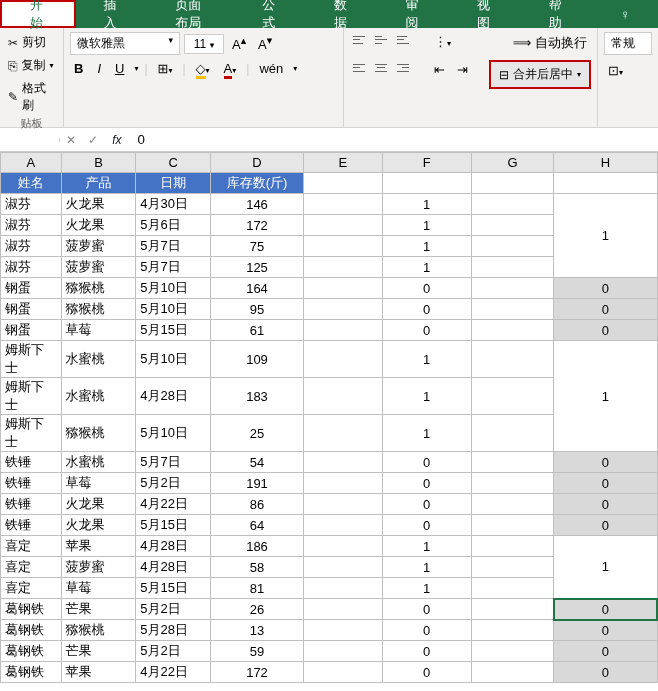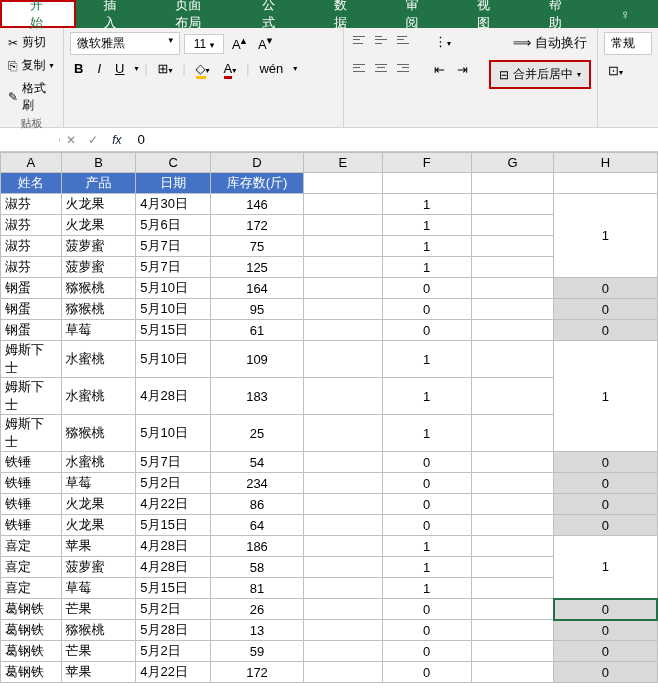--- a/index.html
+++ b/index.html
@@ -322,21 +322,21 @@
         <td class="cell-right">54</td>
         <td class=""></td>
         <td class="cell-right">0</td>
         <td class=""></td>
         <td class="cell-right gray-cell">0</td>
       </tr>
       <tr>
         <td class="cell-left">铁锤</td>
         <td class="cell-left">草莓</td>
         <td class="cell-left">5月2日</td>
-        <td class="cell-right">234</td>
+        <td class="cell-right">191</td>
         <td class=""></td>
         <td class="cell-right">0</td>
         <td class=""></td>
         <td class="cell-right gray-cell">0</td>
       </tr>
       <tr>
         <td class="cell-left">铁锤</td>
         <td class="cell-left">火龙果</td>
         <td class="cell-left">4月22日</td>
         <td class="cell-right">86</td>

